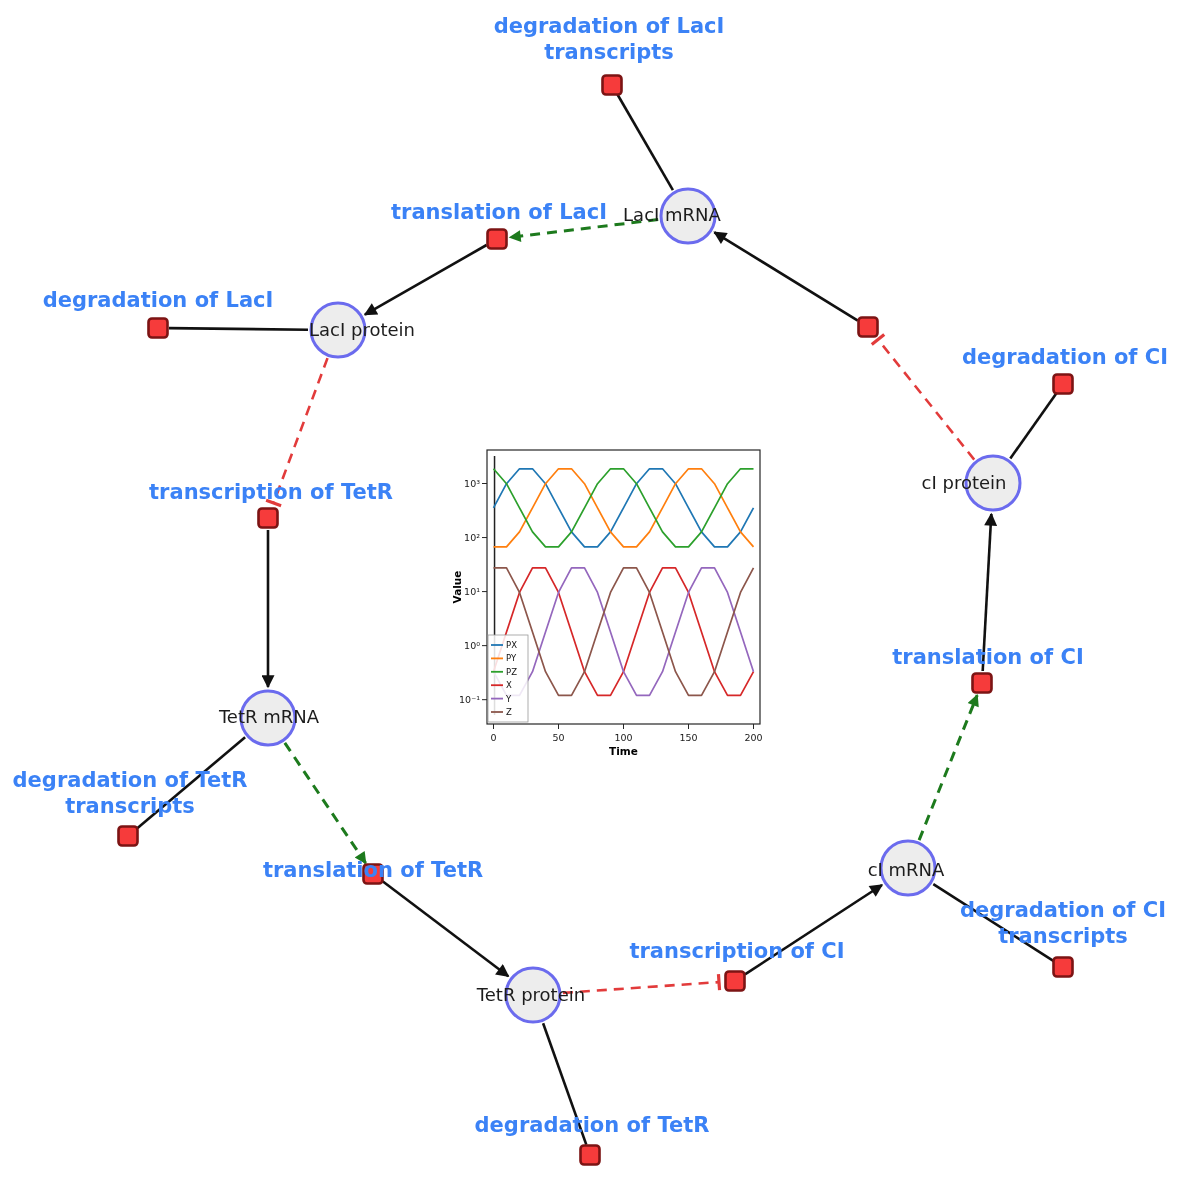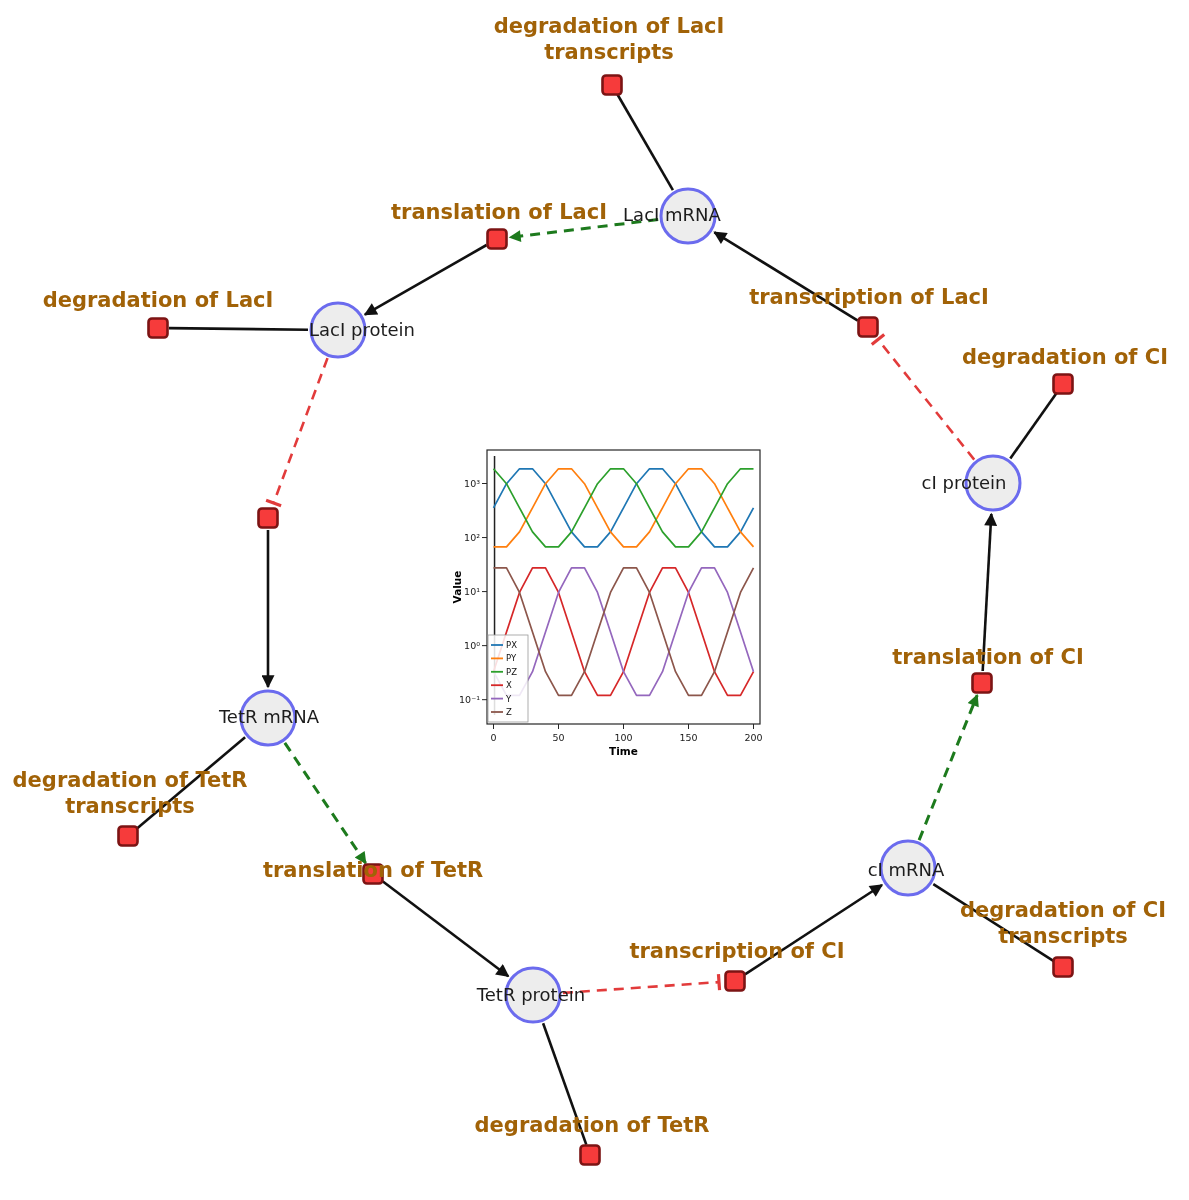--- a/index.html
+++ b/index.html
@@ -1,21 +1,21 @@
 <!DOCTYPE html>
 <html><head>
 <meta charset="utf-8">
 <style>
   html,body{margin:0;padding:0;background:#fff;font-family:"DejaVu Sans",sans-serif;}
   #canvas{position:relative;width:1189px;height:1200px;background:#fff;overflow:hidden;}
   #graph-svg{position:absolute;left:0;top:0;}
   #labels-layer{position:absolute;left:0;top:0;width:100%;height:100%;pointer-events:none;}
   .lbl{position:absolute;transform:translate(-50%,-50%);text-align:center;white-space:nowrap;}
   .species-lbl{font-size:18px;color:#1c1c1c;font-weight:400;}
-  .reaction-lbl{font-size:21px;font-weight:bold;color:#a16207;line-height:1.22;}
+  .reaction-lbl{font-size:21px;font-weight:bold;color:#3b82f6;line-height:1.22;}
   #inset{position:absolute;left:450px;top:433px;width:340px;height:335px;background:#fff;}
 </style>
 </head>
 <body>
 
 <div id="canvas">
   <svg id="graph-svg" width="1189" height="1200" viewBox="0 0 1189 1200">
     <defs>
       <marker id="m-arrow-black" viewBox="0 0 10 10" refX="9" refY="5" markerWidth="15" markerHeight="13" orient="auto" markerUnits="userSpaceOnUse">
         <path d="M0,0 L10,5 L0,10 z" fill="#111111"></path>
@@ -76,28 +76,28 @@
       <div class="lbl species-lbl" style="left: 531px; top: 994px;">TetR protein</div>
       <div class="lbl species-lbl" style="left: 906px; top: 869px; text-align: right;">cI mRNA</div>
       <div class="lbl species-lbl" style="left: 964px; top: 482px;">cI protein</div>
       <div class="lbl reaction-lbl" style="left: 609px; top: 40px;">
         <div>degradation of LacI</div>
         <div>transcripts</div>
       </div>
       <div class="lbl reaction-lbl" style="left: 499px; top: 213px;">
         <div>translation of LacI</div>
       </div>
-      <div class="lbl reaction-lbl" style="left: 869px; top: 298px;">
-        <div>transcription of LacI</div>
-      </div>
       <div class="lbl reaction-lbl" style="left: 158px; top: 301px;">
         <div>degradation of LacI</div>
       </div>
       <div class="lbl reaction-lbl" style="left: 1065px; top: 358px;">
         <div>degradation of CI</div>
+      </div>
+      <div class="lbl reaction-lbl" style="left: 271px; top: 493px;">
+        <div>transcription of TetR</div>
       </div>
       <div class="lbl reaction-lbl" style="left: 130px; top: 794px;">
         <div>degradation of TetR</div>
         <div>transcripts</div>
       </div>
       <div class="lbl reaction-lbl" style="left: 373px; top: 847px; margin-top: 24px;">
         <div>translation of TetR</div>
       </div>
       <div class="lbl reaction-lbl" style="left: 592px; top: 1126px;">
         <div>degradation of TetR</div>

